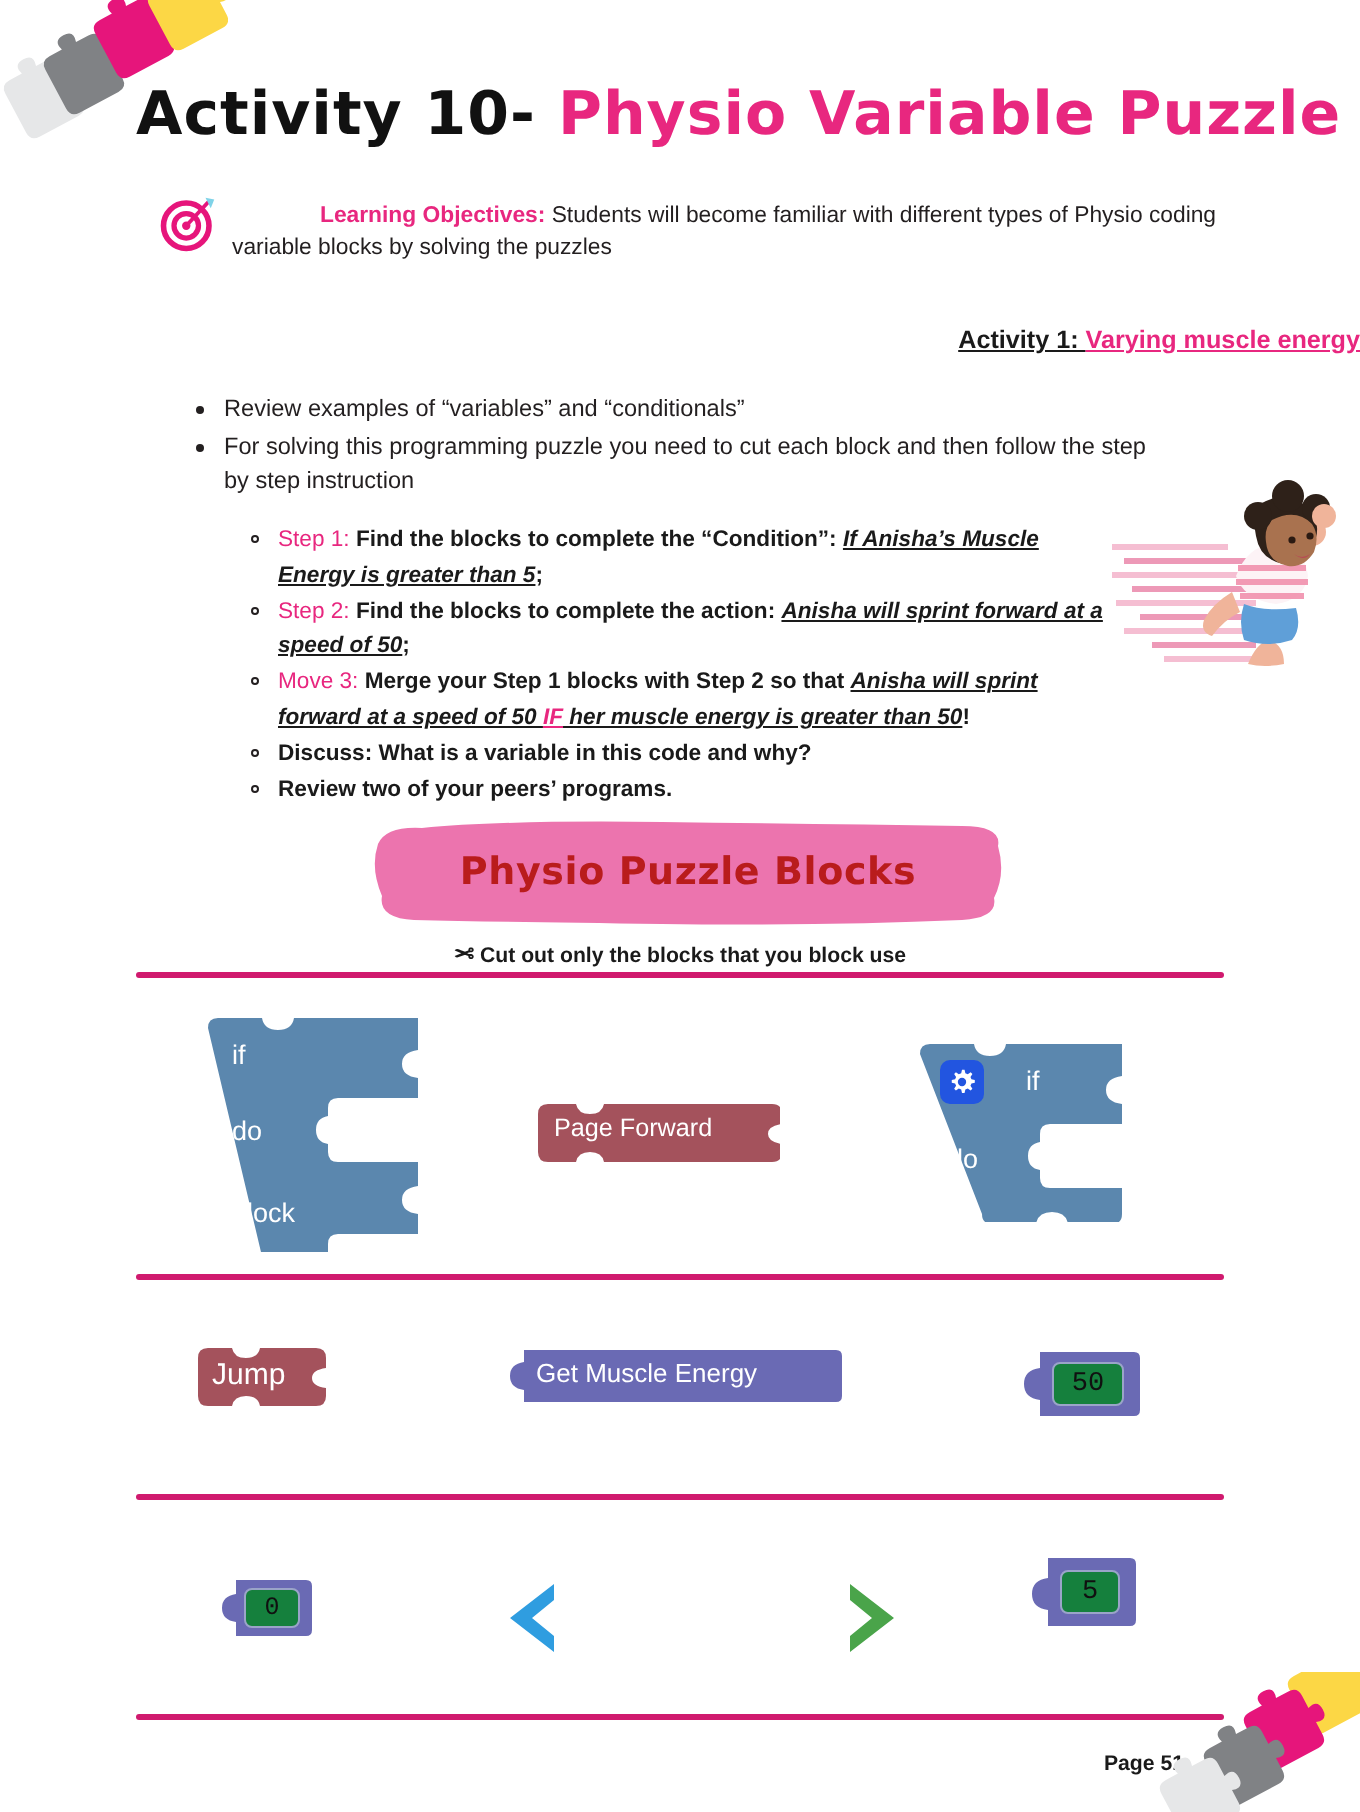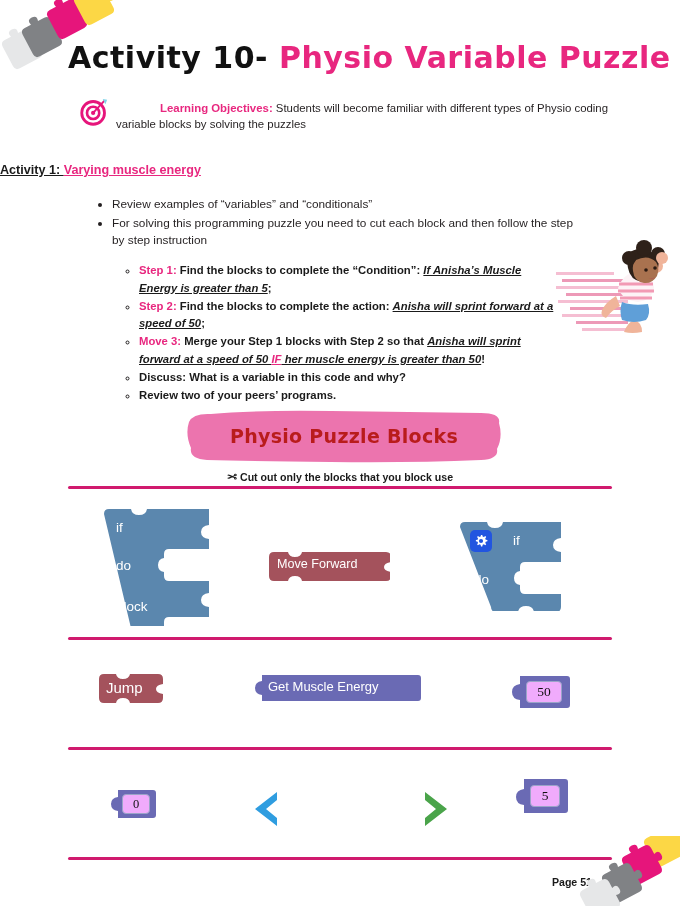--- a/index.html
+++ b/index.html
@@ -36,42 +36,42 @@
   #target-icon { flex:0 0 auto; width:28px; height:28px; margin-top:-2px; }
   .obj-text {
     font-size:11.4px; line-height:16px; color:#231f20;
     font-family:"Liberation Sans", sans-serif;
   }
   .obj-label { color:#e8277f; font-weight:bold;padding-left:44px; }
 
   
   #activity-heading {
     position:absolute; top:163px; left:0; width:680px;
-    text-align:left; font-size:12.6px; font-weight:bold;
+    text-align:right; font-size:12.6px; font-weight:bold;
   }
   #activity-heading span { text-decoration:underline; }
   .ah-black { color:#1a1a1a; }
   .ah-pink  { color:#e8277f; }
 
   
   #bullets {
     position:absolute; left:96px; top:196px; width:480px;
     font-size:11.8px; line-height:17.5px;
   }
   #bullets li { margin:0 0 1px 0; }
   #bullets ul { margin:0; padding-left:16px; list-style:disc; }
 
   
   #steps {
     position:absolute; left:125px; top:262px; width:430px;
     font-size:11.3px; line-height:17.6px;
   }
   #steps ul { margin:0; padding-left:14px; list-style:circle; }
   #steps li { margin:0 0 0.5px 0; }
-  .step-label { color:#e8277f; font-weight:bold; }
+  .step-label { color:#e8277f; font-weight:normal; }
   .step-em    { font-weight:bold; font-style:italic; text-decoration:underline; color:#1a1a1a; }
   .step-if    { font-weight:bold; font-style:italic; text-decoration:underline; color:#e8277f; }
   .step-plain { font-weight:bold; color:#1a1a1a; }
 
   
   #runner { position:absolute; left:556px; top:236px; width:112px; height:104px; }
 
   
   #banner-wrap { position:absolute; left:183px; top:408px; width:322px; height:58px; }
   #banner-title {
@@ -125,23 +125,23 @@
   
   #blk-jump { left:95px; top:673px; width:68px; height:30px; }
   #blk-jump .lbl { position:absolute; left:11px; top:6px; color:#fff; font-size:15px; }
 
   
   #blk-get-muscle { left:250px; top:674px; width:172px; height:28px; }
   #blk-get-muscle .lbl { position:absolute; left:18px; top:5px; color:#fff; font-size:13px; }
 
   
   .blk-value .field {
-    position:absolute; background:#f0abfc; border:1px solid #9aa4c8;
+    position:absolute; background:#15803d; border:1px solid #9aa4c8;
     border-radius:4px; display:flex; align-items:center; justify-content:center;
-    color:#101010; font-size:13px; font-family:Liberation Serif, serif;
+    color:#101010; font-size:13px; font-family:Liberation Mono, monospace;
   }
   #blk-50 { left:508px; top:675px; width:62px; height:34px; }
   #blk-50 .field { left:18px; top:6px; width:36px; height:22px; font-size:13.5px; }
   #blk-0  { left:108px; top:789px; width:48px; height:30px; }
   #blk-0 .field  { left:14px; top:5px; width:28px; height:20px; font-size:12.5px; }
   #blk-5  { left:512px; top:778px; width:56px; height:36px; }
   #blk-5 .field  { left:18px; top:7px; width:30px; height:22px; font-size:13.5px; }
 
   
   #op-less    { position:absolute; left:246px; top:787px; width:44px; height:44px; }
@@ -263,21 +263,21 @@
   </svg>
   <span class="lbl lbl-if">if</span>
   <span class="lbl lbl-do">do</span>
   <span class="lbl lbl-else">block</span>
 </div>
 
 <div class="blk" id="blk-move-forward">
   <svg viewBox="0 0 125 30" style="position:absolute;inset:0;width:100%;height:100%;">
     <path d="M4 6 q0-5 5-5 h14 q1 5 7 5 t7-5 h84 q5 0 5 5 v5 q-7 1 -7 5 t7 5 v4 q0 5-5 5 h-84 q-1 -5 -7 -5 t-7 5 h-14 q-5 0-5-5 z" fill="#a4525c"></path>
   </svg>
-  <span class="lbl">Move Forward</span>
+  <span class="lbl">Page Forward</span>
 </div>
 
 <div class="blk" id="blk-if-do">
   <svg viewBox="0 0 108 90" style="position:absolute;inset:0;width:100%;height:100%;">
     <path d="M4 6 q0-5 5-5 h22 q1 6 8 6 t8-6 h58 v16 q-8 1 -8 7 t8 7 v10 h-36 q-5 0-5 5 v4 q-6 1 -6 7 t6 7 v4 q0 5 5 5 h36 v13 q0 5-5 5 h-22 q-1 -6 -8 -6 t-8 6 h-22 q-5 0-5-5 z" fill="#5b87ae"></path>
   </svg>
   <span id="gear-badge">
     <svg viewBox="0 0 20 20" width="16" height="16">
       <path d="M10 2.4 l1.6 0 0.5 2.1 1.5 0.6 1.8-1.2 1.1 1.1 -1.2 1.8 0.6 1.5 2.1 0.5 0 1.6 -2.1 0.5 -0.6 1.5 1.2 1.8 -1.1 1.1 -1.8-1.2 -1.5 0.6 -0.5 2.1 -1.6 0 -0.5-2.1 -1.5-0.6 -1.8 1.2 -1.1-1.1 1.2-1.8 -0.6-1.5 -2.1-0.5 0-1.6 2.1-0.5 0.6-1.5 -1.2-1.8 1.1-1.1 1.8 1.2 1.5-0.6z" fill="#ffffff"></path>
       <circle cx="10" cy="10" r="2.6" fill="#2255e0"></circle>

